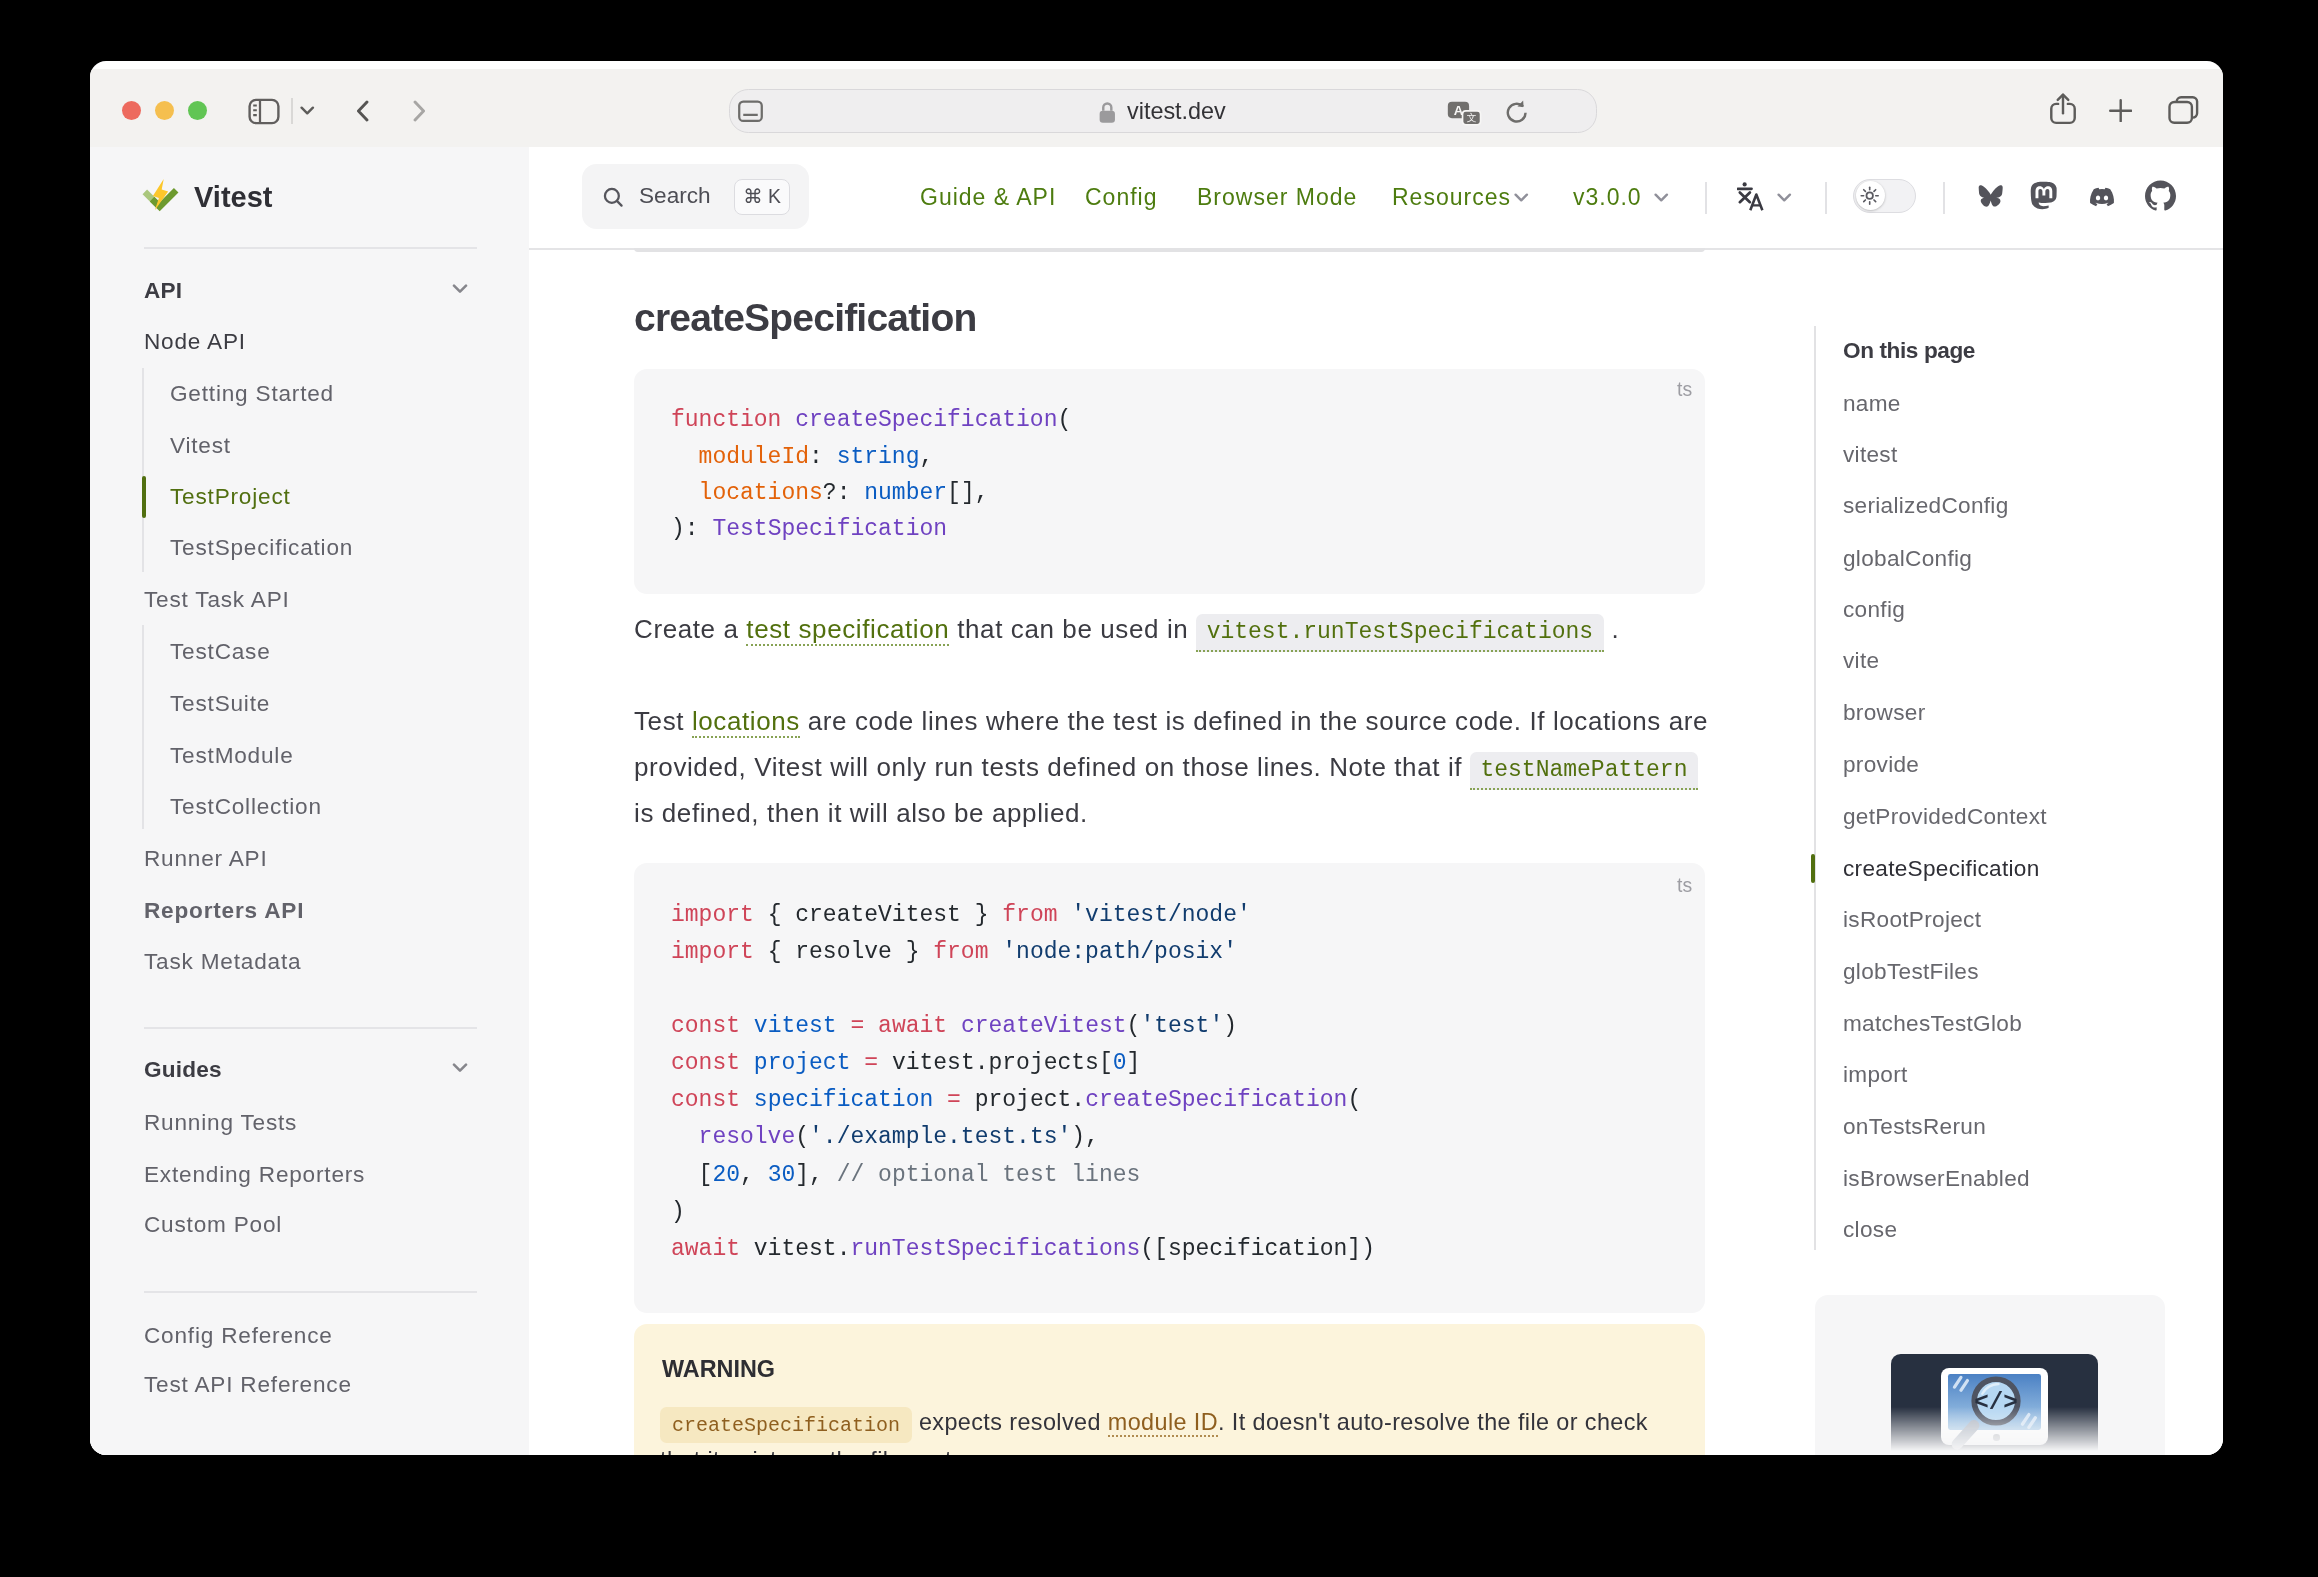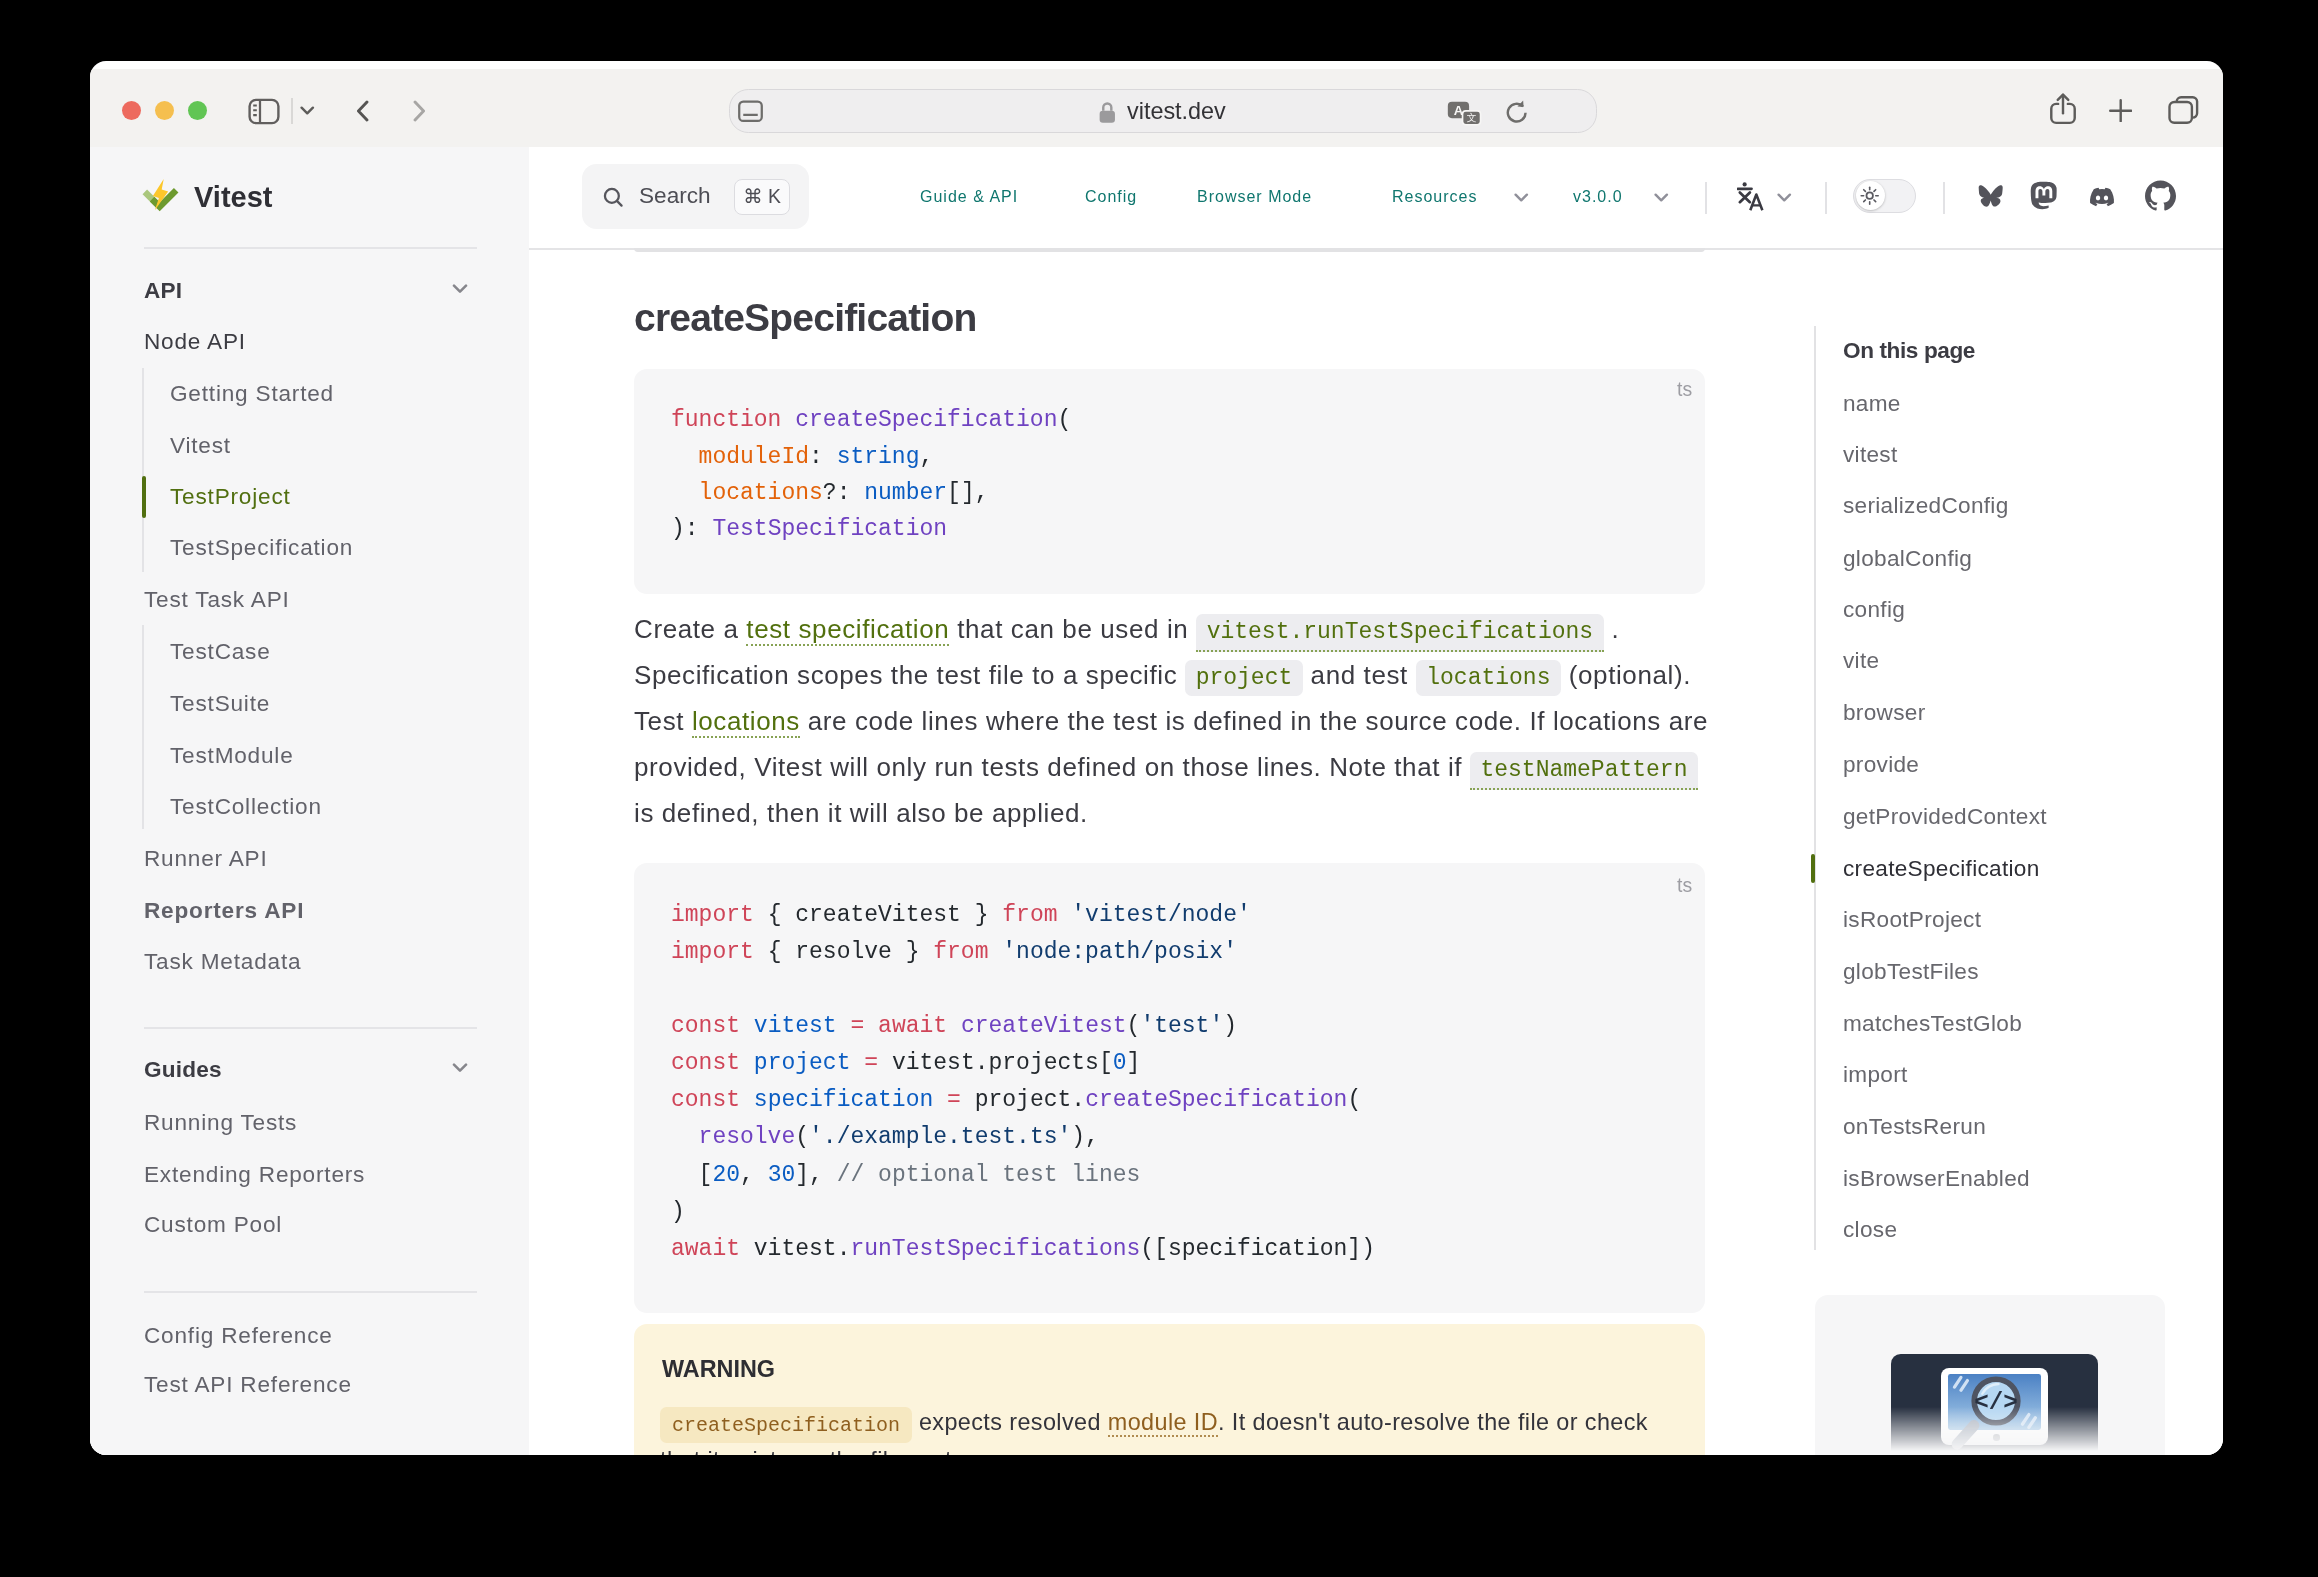--- a/index.html
+++ b/index.html
@@ -19,21 +19,21 @@
   
   #page { position:absolute; left:0; top:86px; width:2133px; height:1308px; background:#fff; }
   #sidebar { position:absolute; left:0; top:0; width:439px; height:1308px; background:#f6f6f7; }
   .sline { position:absolute; left:54px; width:333px; height:1.6px; background:#e4e4e7; }
   .snav { position:absolute; font-size:22.6px; font-weight:500; letter-spacing:0.8px; color:#62626a; line-height:29px; white-space:nowrap; }
   .snav.dark { color:#3c3c43; }
   .snav.head { color:#3c3c43; font-weight:700; letter-spacing:0.2px; }
   .snav.act { color:#516f10; }
   .guide { position:absolute; left:52px; width:1.6px; background:#e3e3e6; }
   
-  .nlink { position:absolute; font-size:16px; font-weight:500; letter-spacing:1px; color:#0f766e; line-height:32px; white-space:nowrap; }
+  .nlink { position:absolute; font-size:23px; font-weight:500; letter-spacing:1px; color:#4d7c0f; line-height:32px; white-space:nowrap; }
   .vdiv { position:absolute; top:121px; width:1.6px; height:32px; background:#e2e2e5; }
   
   .codeblock { position:absolute; left:544px; width:1071px; background:#f6f6f7; border-radius:13px; }
   .cline { position:absolute; left:581px; font-size:23px; line-height:36px; white-space:pre; font-family:"Liberation Mono", monospace; color:#24292e; }
   .ts { position:absolute; font-size:19.4px; color:#9d9da3; line-height:22.6px; }
   .kw { color:#cf4458; } .fn { color:#6f42c1; } .pm { color:#e36209; }
   .ty { color:#0a5cc2; } .st { color:#113c6e; } .cm { color:#6a737d; } .nb { color:#0a5cc2; }
   .pline { position:absolute; left:544px; font-size:26px; letter-spacing:0.6px; color:#3b3b42; line-height:46px; white-space:nowrap; }
   .pline .code { font-family:"Liberation Mono", monospace; font-size:23px; letter-spacing:0; background:#ededf0; border-radius:6.5px; padding:4.8px 10.5px; color:#52700e; }
   .pline a { color:#52700e; text-decoration:none; border-bottom:2px dotted #87a254; }
@@ -219,21 +219,20 @@
   <div class="abs" style="left:544px;top:233px;font-size:39px;font-weight:700;letter-spacing:-0.8px;color:#3c3c43;line-height:48px;">createSpecification</div>
 
   <div class="codeblock" style="top:308px;height:225px;"></div>
   <div class="ts" style="left:1587px;top:317px;">ts</div>
   <div class="cline" style="top:341px;"><span class="kw">function</span> <span class="fn">createSpecification</span>(</div>
   <div class="cline" style="top:378px;">  <span class="pm">moduleId</span>: <span class="ty">string</span>,</div>
   <div class="cline" style="top:414px;">  <span class="pm">locations</span>?: <span class="ty">number</span>[],</div>
   <div class="cline" style="top:450px;">): <span class="fn">TestSpecification</span></div>
 
   <div class="pline" style="top:545px;">Create a <a>test specification</a> that can be used in <span class="code" style="border-bottom:2px dotted #87a254;border-radius:6.5px 6.5px 0 0;font-family:Liberation Mono, monospace;">vitest.runTestSpecifications</span> .</div>
-  <div class="pline" style="top:591px;">Specification scopes the test file to a specific <span class="code">project</span> and test <span class="code">locations</span> (optional).</div>
   <div class="pline" style="top:637px;">Test <a>locations</a> are code lines where the test is defined in the source code. If locations are</div>
   <div class="pline" style="top:683px;">provided, Vitest will only run tests defined on those lines. Note that if <span class="code" style="border-bottom:2px dotted #87a254;border-radius:6.5px 6.5px 0 0;">testNamePattern</span></div>
   <div class="pline" style="top:729px;">is defined, then it will also be applied.</div>
 
   <div class="codeblock" style="top:802px;height:450px;"></div>
   <div class="ts" style="left:1587px;top:813px;">ts</div>
   <div class="cline" style="top:836px;"><span class="kw">import</span> { createVitest } <span class="kw">from</span> <span class="st">'vitest/node'</span></div>
   <div class="cline" style="top:873px;"><span class="kw">import</span> { resolve } <span class="kw">from</span> <span class="st">'node:path/posix'</span></div>
   <div class="cline" style="top:947px;"><span class="kw">const</span> <span class="ty">vitest</span> <span class="kw">=</span> <span class="kw">await</span> <span class="fn">createVitest</span>(<span class="st">'test'</span>)</div>
   <div class="cline" style="top:984px;"><span class="kw">const</span> <span class="ty">project</span> <span class="kw">=</span> vitest.projects[<span class="nb">0</span>]</div>

